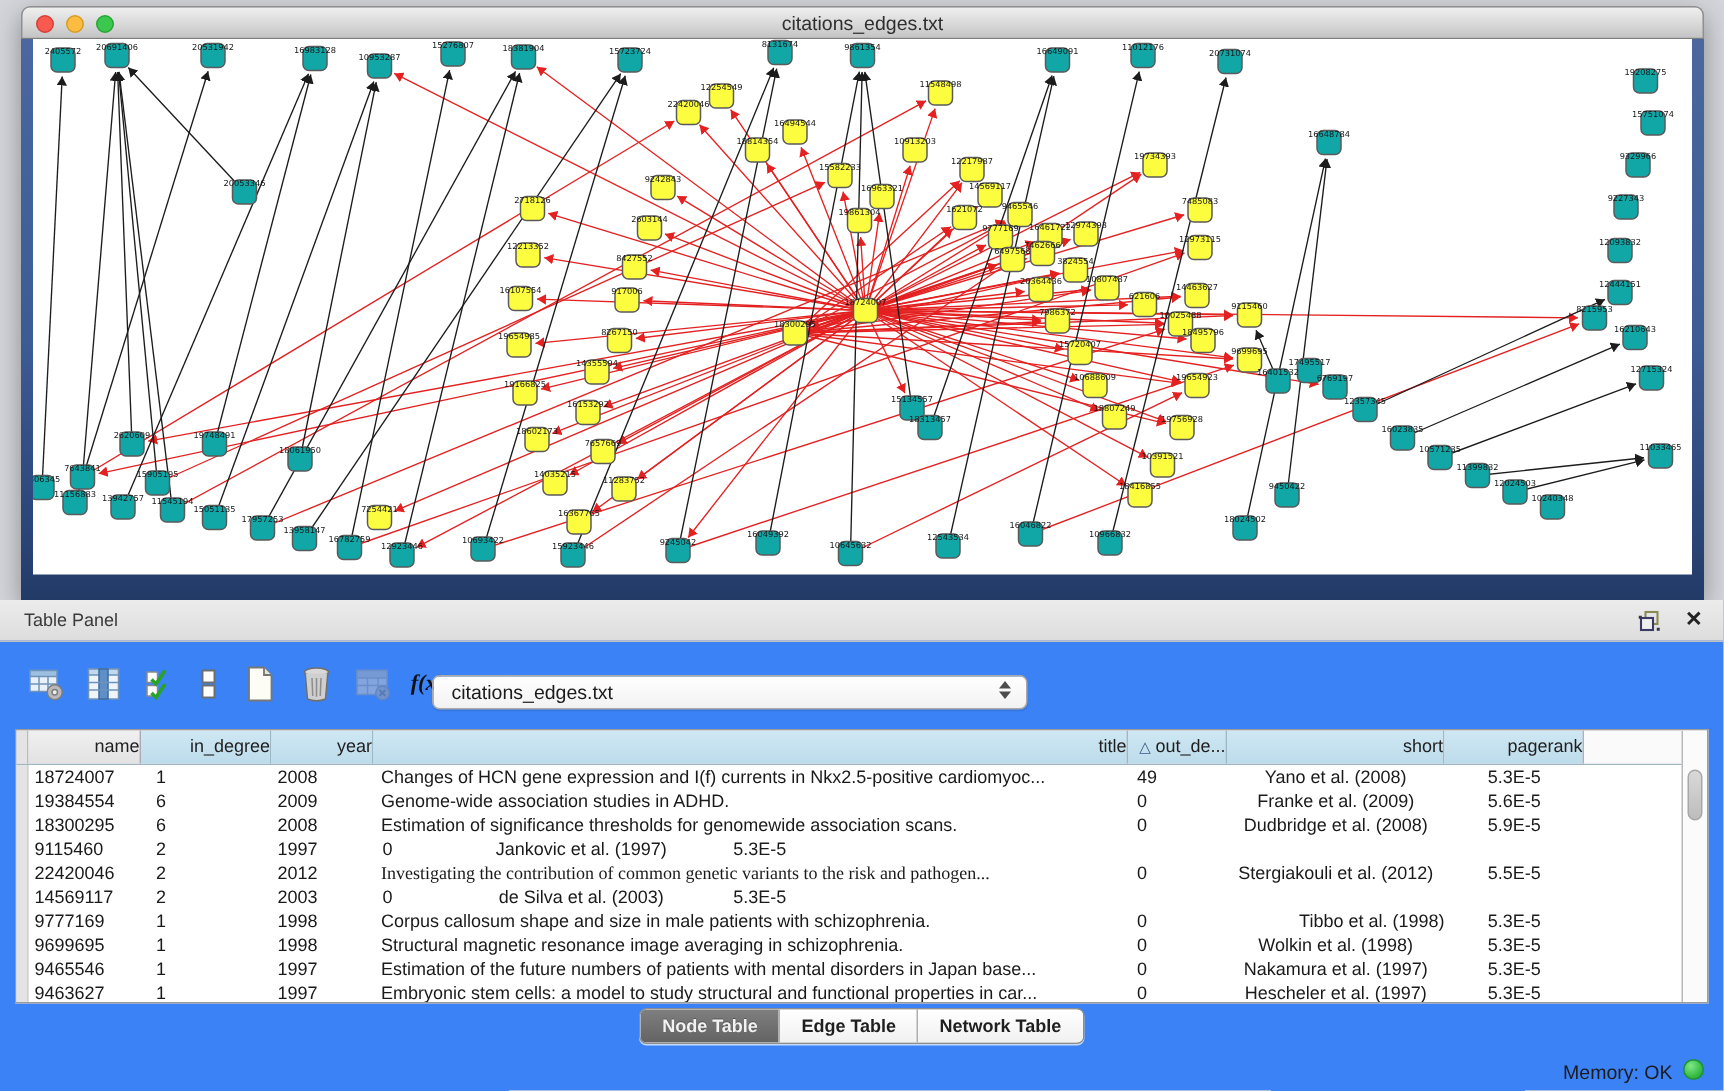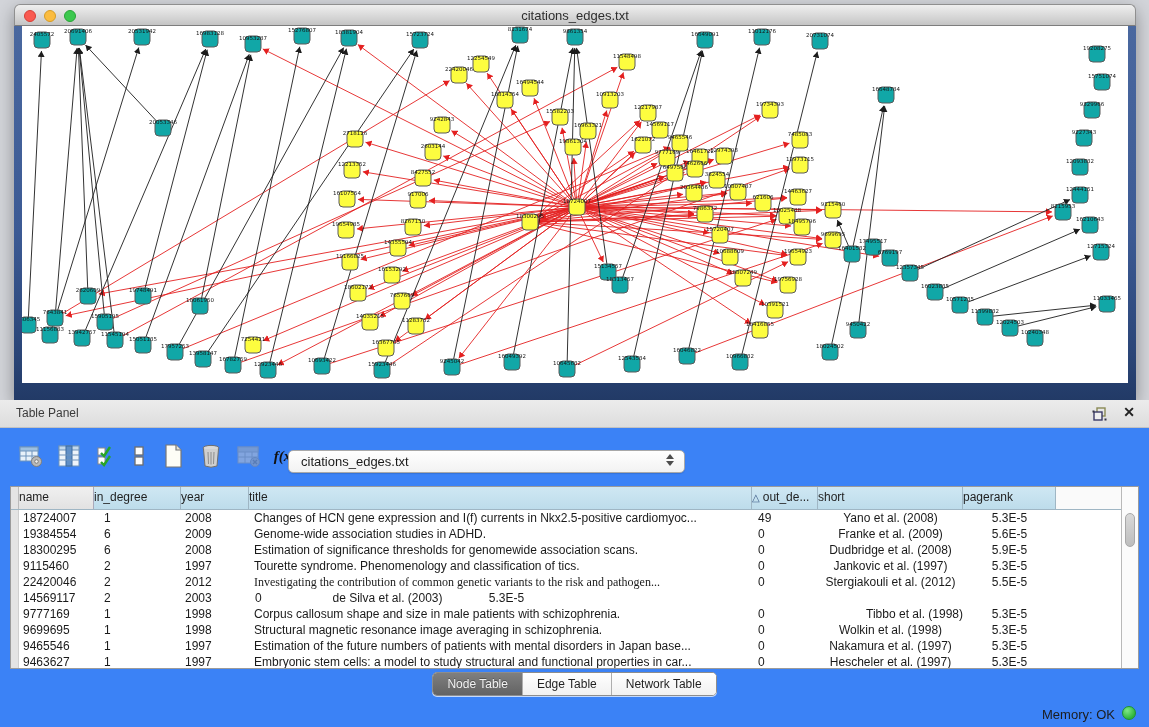--- a/index.html
+++ b/index.html
@@ -42,40 +42,40 @@
   .combo-text{position:absolute;left:12px;top:3px}
   .combo-arrows{position:absolute;right:10px;top:3px;display:flex;flex-direction:column;gap:2px}
   .combo-arrows span{width:0;height:0;border-left:4px solid transparent;border-right:4px solid transparent;display:block}
   .arr-up{border-bottom:5px solid #4d4d4d}
   .arr-dn{border-top:5px solid #4d4d4d}
   
   .data-table{position:absolute;left:10px;top:86px;width:1129px;height:183px;
     background:#ffffff;border:1px solid #9b9b9b;box-sizing:border-box;overflow:hidden}
   .thead{display:flex;height:22px;border-bottom:1px solid #9fb6c4;}
   .th{box-sizing:border-box;height:22px;line-height:21px;font-size:12px;color:#1f1f1f;
-    text-align:left;background:linear-gradient(#cfe7f3,#bddceb);
+    text-align:right;background:linear-gradient(#cfe7f3,#bddceb);
     border-right:1px solid #9fb6c4;overflow:hidden;white-space:nowrap;cursor:pointer}
   .th.gutter{background:#e4e4e4;border-right:1px solid #bbb;cursor:default}
   .th.gray{background:linear-gradient(#f0f0f0,#e2e2e2);border-right:1px solid #aab}
   .th.filler{background:#fafafa;border-right:none;flex:1;cursor:default}
   .sort-tri{color:#3c5a86;font-size:10px;margin-right:3px}
   .tbody{position:relative}
   .tr{display:flex;height:16px;background:#fff;cursor:default}
   .td{box-sizing:border-box;height:16px;line-height:16px;font-size:12px;color:#1a1a1a;
     overflow:hidden;white-space:nowrap;text-overflow:clip}
   .td.gutter{background:#e4e4e4;border-right:1px solid #cfcfcf}
   .vscroll{position:absolute;right:0;top:0;bottom:0;width:17px;background:#fbfbfb;
     border-left:1px solid #b9b9b9;box-sizing:border-box}
   .vthumb{position:absolute;left:3px;top:26px;width:10px;height:34px;border-radius:6px;
     background:linear-gradient(#d9d9d9,#bdbdbd);border:1px solid #a8a8a8;box-sizing:border-box}
   
   .tabbar{position:absolute;left:0;top:272px;right:0;height:26px;text-align:center}
   .seg{display:inline-flex;border:1px solid #8d8d8d;border-radius:5px;overflow:hidden;
     background:#fdfdfd;box-shadow:0 1px 0 rgba(255,255,255,.7)}
-  .seg-btn{font-size:12px;font-weight:normal;color:#1f1f1f;padding:3px 14px;height:16px;line-height:16px;
+  .seg-btn{font-size:12px;font-weight:bold;color:#1f1f1f;padding:3px 14px;height:16px;line-height:16px;
     border-right:1px solid #aeaeae;cursor:pointer;background:linear-gradient(#ffffff,#f1f1f1)}
   .seg-btn:last-child{border-right:none}
   .seg-btn.active{background:linear-gradient(#7f7f7f,#636363);color:#f2f2f2;text-shadow:0 -1px 0 rgba(0,0,0,.3)}
   
   .statusbar{position:absolute;left:0;bottom:0;right:0;height:27px}
   .mem-label{position:absolute;right:34px;top:7px;font-size:13px;color:#1c1c1c}
   .mem-dot{position:absolute;right:13px;top:6px;width:14px;height:14px;border-radius:50%;
     background:radial-gradient(circle at 35% 30%,#7ee886,#2fb63c 70%);border:1px solid #1f9230;box-sizing:border-box}
 </style>
 </head>
@@ -838,21 +838,20 @@
           <div class="td" style="width: 503px; text-align: left; padding-left: 5px;">Estimation of significance thresholds for genomewide association scans.</div>
           <div class="td" style="width: 66px; text-align: left; padding-left: 6px;">0</div>
           <div class="td" style="width: 145px; text-align: center; padding-left: 0px;">Dudbridge et al. (2008)</div>
           <div class="td" style="width: 93px; text-align: center; padding-left: 0px;">5.9E-5</div>
         </div>
         <div class="tr">
           <div class="td gutter" style="width: 8px;"></div>
           <div class="td" style="width: 75px; text-align: left; padding-left: 4px;">9115460</div>
           <div class="td" style="width: 87px; text-align: left; padding-left: 10px;">2</div>
           <div class="td" style="width: 68px; text-align: left; padding-left: 4px;">1997</div>
-          <div class="td" style="width: 503px; text-align: left; padding-left: 5px;">Tourette syndrome. Phenomenology and classification of tics.</div>
           <div class="td" style="width: 66px; text-align: left; padding-left: 6px;">0</div>
           <div class="td" style="width: 145px; text-align: center; padding-left: 0px;">Jankovic et al. (1997)</div>
           <div class="td" style="width: 93px; text-align: center; padding-left: 0px;">5.3E-5</div>
         </div>
         <div class="tr">
           <div class="td gutter" style="width: 8px;"></div>
           <div class="td" style="width: 75px; text-align: left; padding-left: 4px;">22420046</div>
           <div class="td" style="width: 87px; text-align: left; padding-left: 10px;">2</div>
           <div class="td" style="width: 68px; text-align: left; padding-left: 4px;">2012</div>
           <div class="td" style="width: 503px; text-align: left; padding-left: 5px; font-family: Liberation Serif, serif;">Investigating the contribution of common genetic variants to the risk and pathogen...</div>

